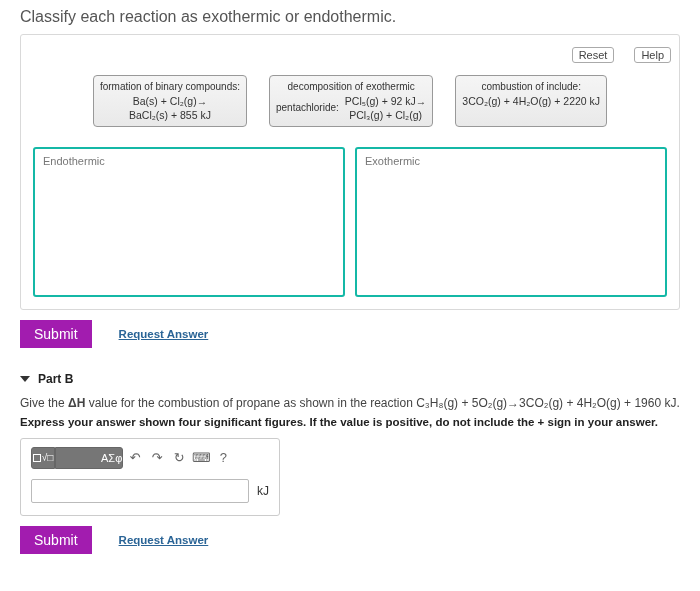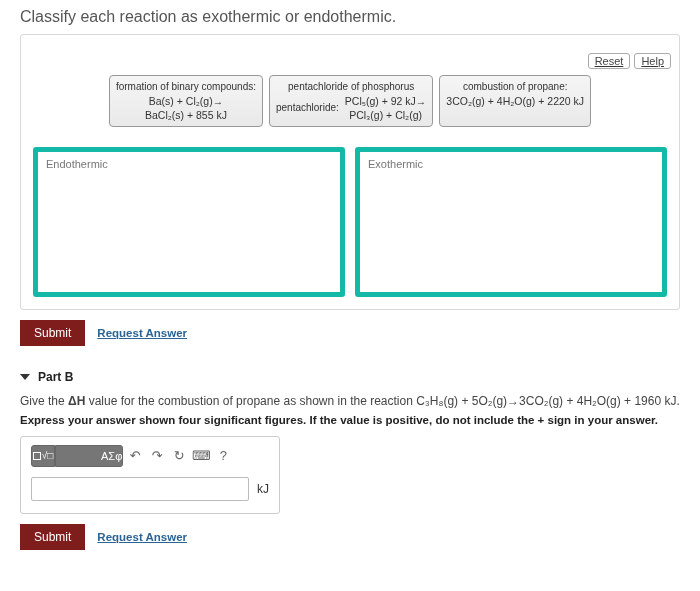--- a/index.html
+++ b/index.html
@@ -12,52 +12,52 @@
     background: #fff;
     width: 700px;
   }
   .prompt { color: #555; margin-bottom: 8px; font-size:16px;}
   .panel {
     border: 1px solid #d9d9d9;
     border-radius: 3px;
     padding: 10px 12px 12px 12px;
     position: relative;
   }
-  .panel-ctrls { position:absolute; top:18px; right:8px; display:flex; gap:4px;text-decoration:underline;}
+  .panel-ctrls { position:absolute; top:12px; right:8px; display:flex; gap:20px;}
   .sm-btn {
     font-size:11px; padding:1px 6px;
     border:1px solid #aaa; border-radius:3px;
     background:#fff; color:#444; cursor:pointer;
   }
   .items-row {
-    display:flex; justify-content:center; gap:6px;
+    display:flex; justify-content:center; gap:22px;
     margin: 30px 0 20px 0;
   }
   .card {
     border:1px solid #999; border-radius:4px;
     background: linear-gradient(#f5f5f5,#e9e9e9);
     font-size:10px; color:#333;
     padding:4px 6px; text-align:center;
     cursor: grab;
     line-height:1.35;
     white-space:nowrap;
   }
   .card .chem { font-size:10.5px; }
   .bins { display:flex; gap:10px; }
   .bin {
-    flex:1; border:5px solid #14b8a6; border-radius:3px;
+    flex:1; border:2px solid #14b8a6; border-radius:3px;
     height:150px; padding:6px 8px; color:#777; font-size:11px;
     background:#fff;
   }
   .below { margin-top:10px; display:flex; align-items:center; gap:12px;}
   .submit {
-    background:#7f1d1d; color:#fff; border:none;
-    font-size:12px; padding:6px 14px; cursor:pointer;
+    background:#a21caf; color:#fff; border:none;
+    font-size:14px; padding:6px 14px; cursor:pointer;
   }
-  .linkish { color:#2a6496; text-decoration:underline; font-size:11.5px; cursor:pointer; font-weight:bold;}
+  .linkish { color:#2a6496; text-decoration:underline; font-size:11.5px; cursor:pointer; font-weight:bold;margin-left:15px;}
   .partb-head{
     margin:24px 0 8px 0; display:flex; align-items:center; gap:8px;
     font-weight:bold; color:#222; font-size:12px;
   }
   .caret { width:0;height:0;border-left:5px solid transparent;border-right:5px solid transparent;border-top:6px solid #333;}
   .partb-text { font-size:12px; color:#444; line-height:1.5; margin-bottom:4px;}
   .partb-bold { font-weight:bold; color:#222; font-size:11.5px; margin-bottom:10px;}
   .ans-box { border:1px solid #ccc; border-radius:3px; width:260px; padding:8px 10px 12px 10px; }
   .toolbar { display:flex; align-items:center; gap:2px; margin-bottom:10px;}
   .tb-grp { display:flex; }
@@ -91,31 +91,31 @@
     <button class="sm-btn">Help</button>
   </div>
 
   <div class="items-row">
     <div class="card">
       <div>formation of binary compounds:</div>
       <div class="chem">Ba(s) + Cl₂(g)→</div>
       <div class="chem">BaCl₂(s) + 855 kJ</div>
     </div>
     <div class="card">
-      <div>pentachloride of phosphorus</div>
+      <div>decomposition of exothermic</div>
       <div style="display:flex;gap:6px;align-items:center;justify-content:center;text-align:center;">
         <div>pentachloride:</div>
         <div>
           <div class="chem">PCl₅(g) + 92 kJ→</div>
           <div class="chem">PCl₃(g) + Cl₂(g)</div>
         </div>
       </div>
     </div>
     <div class="card">
-      <div>combustion of propane:</div>
+      <div>combustion of include:</div>
       <div class="chem">3CO₂(g) + 4H₂O(g) + 2220 kJ</div>
     </div>
   </div>
 
   <div class="bins">
     <div class="bin">Endothermic</div>
     <div class="bin">Exothermic</div>
   </div>
 </div>
 

